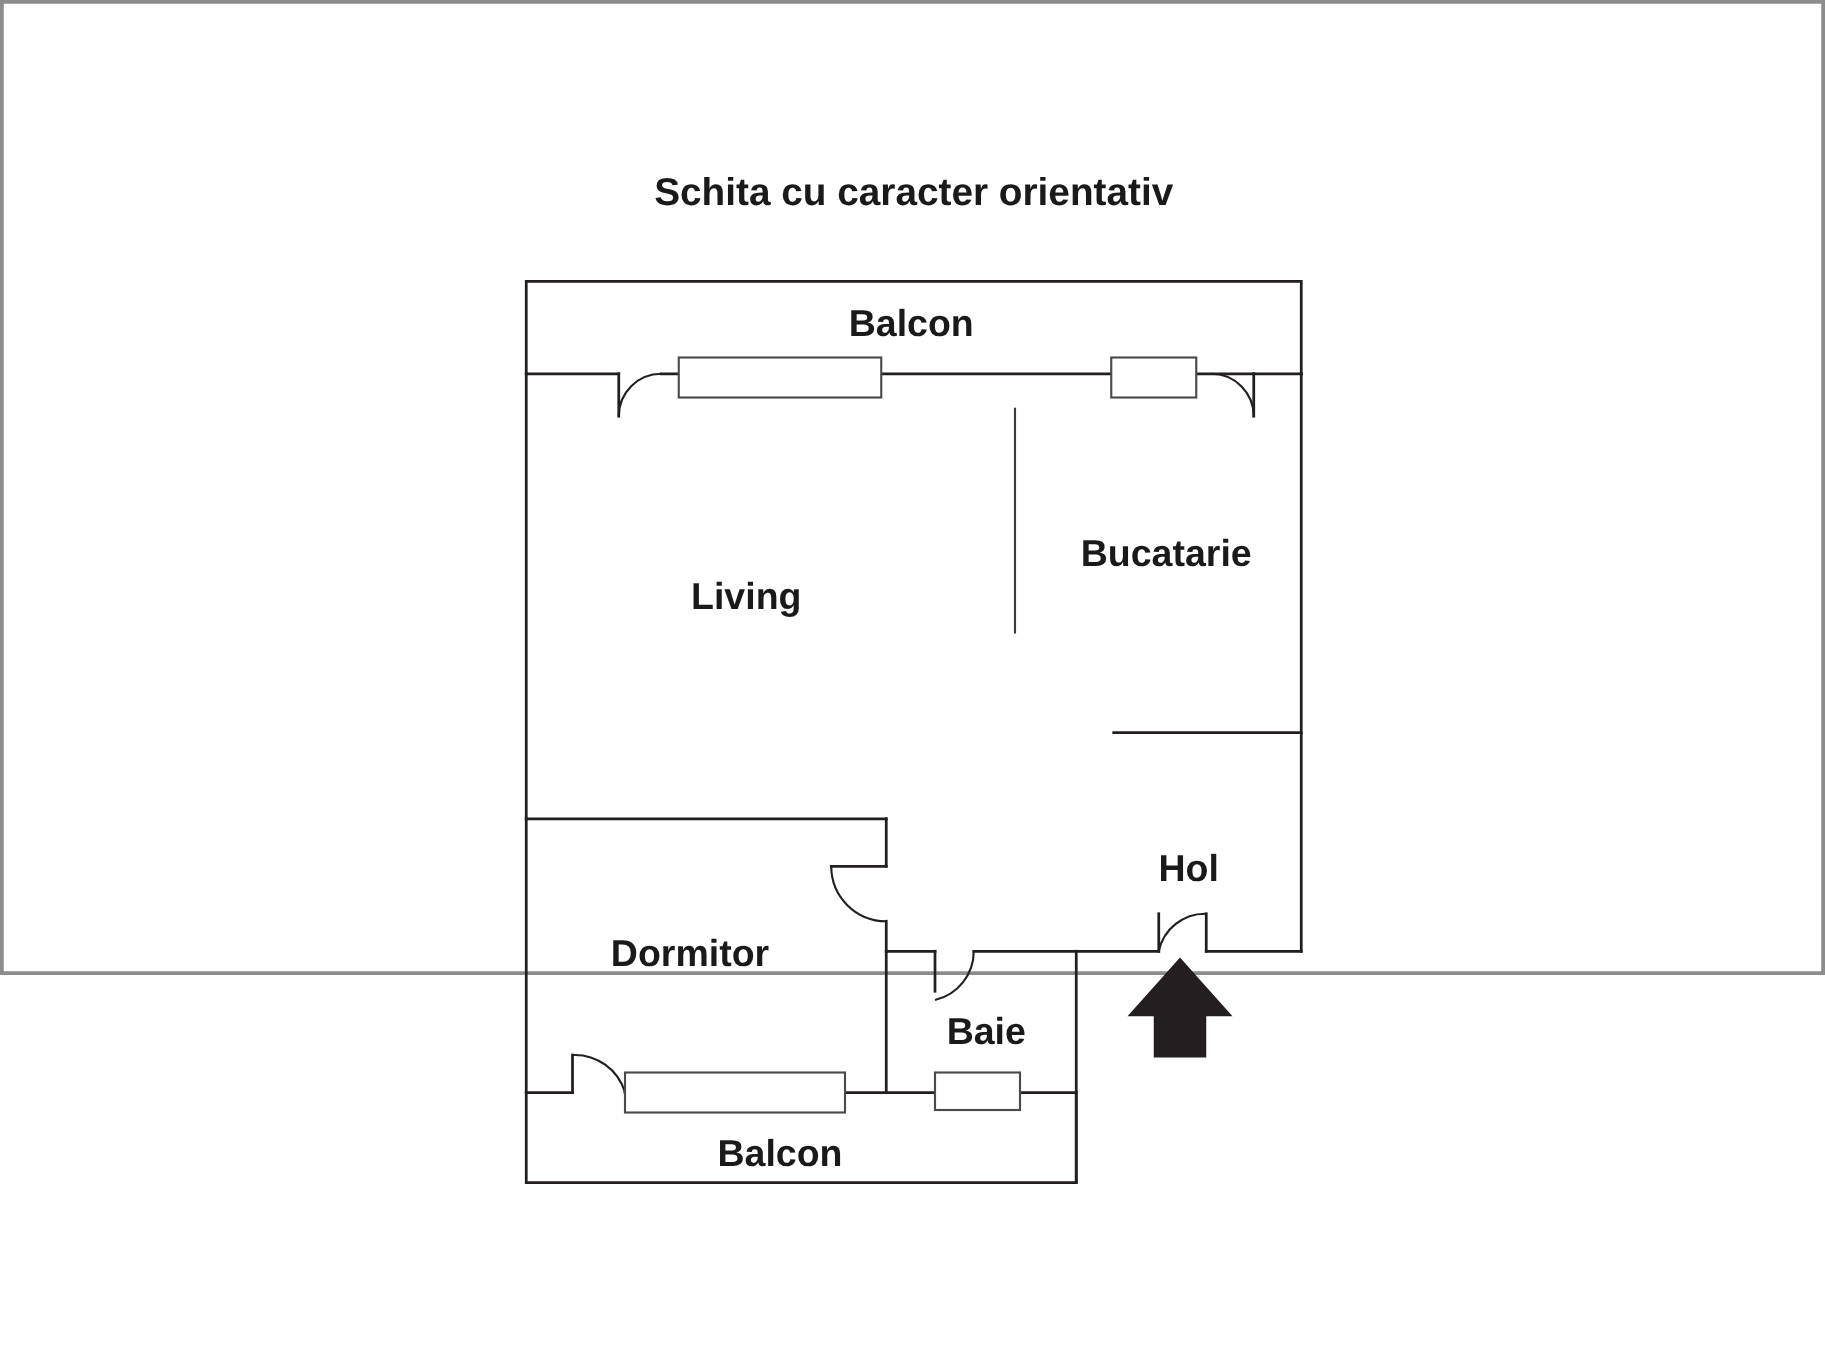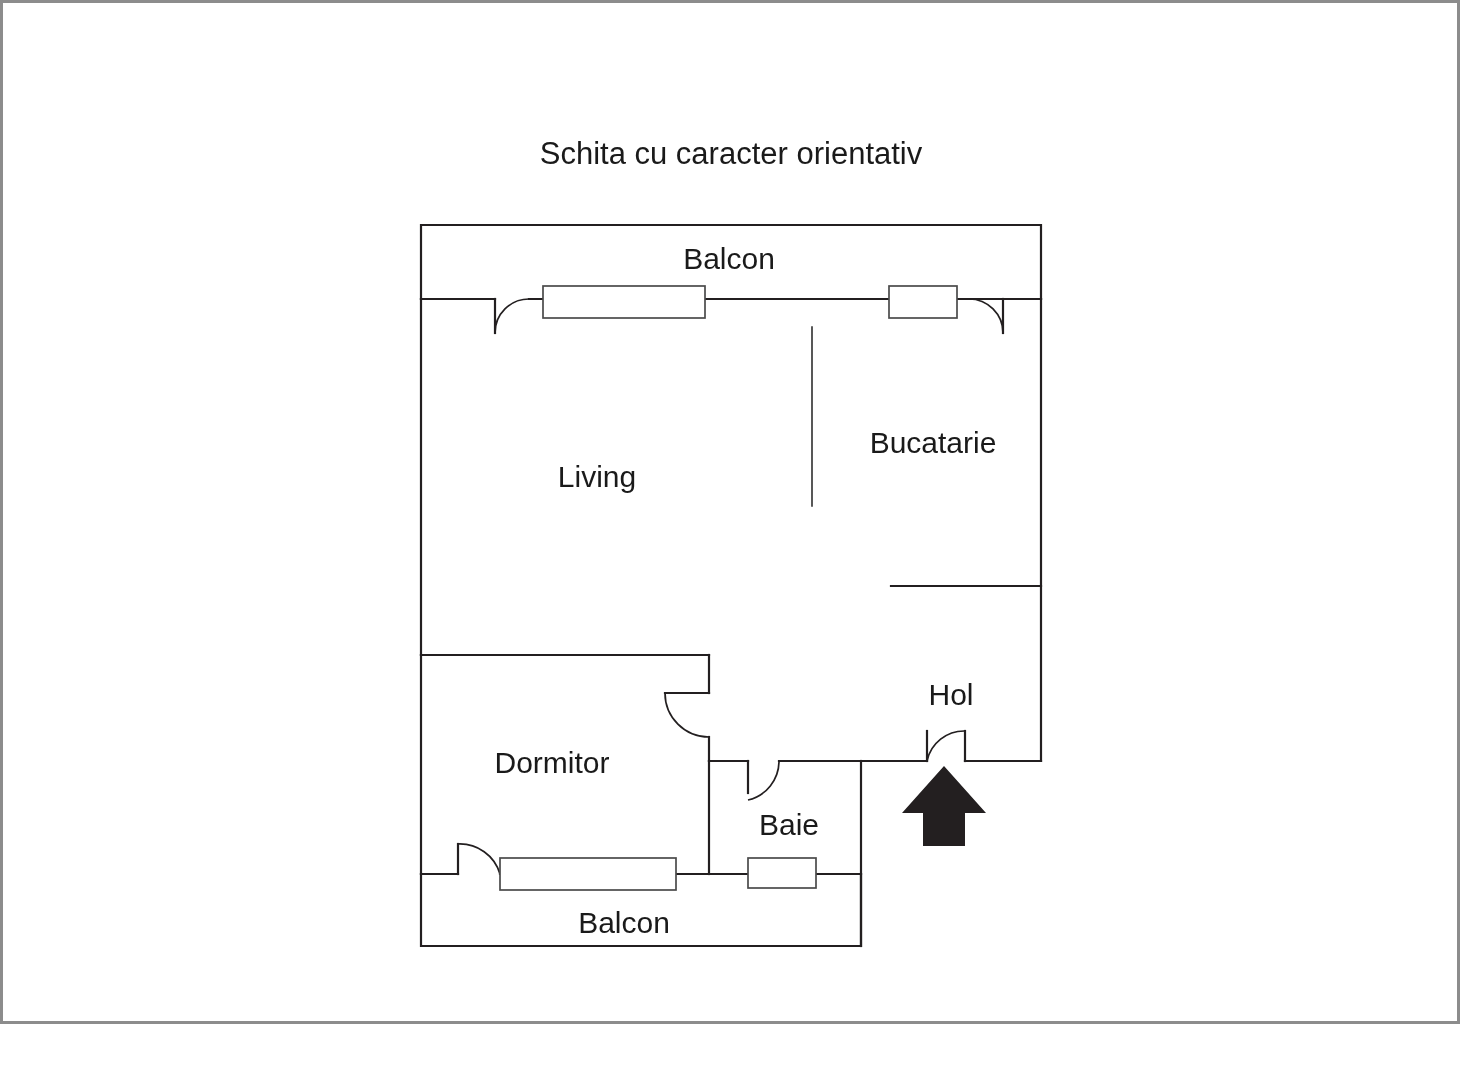--- a/index.html
+++ b/index.html
@@ -9,24 +9,25 @@
   }
   body {
     width: 1460px;
     height: 1082px;
     font-family: "Liberation Sans", sans-serif;
     overflow: hidden;
   }
   #page {
     position: relative;
     width: 1460px;
-    height: 1024px;
+    height: 780px;
     background: #ffffff;
     box-sizing: border-box;
     border: 3px solid #8c8c8c;
+    font-weight: bold;
   }
   #plan-svg {
     position: absolute;
     left: 0;
     top: 0;
     width: 1460px;
     height: 1082px;
     display: block;
   }
   .wall {

